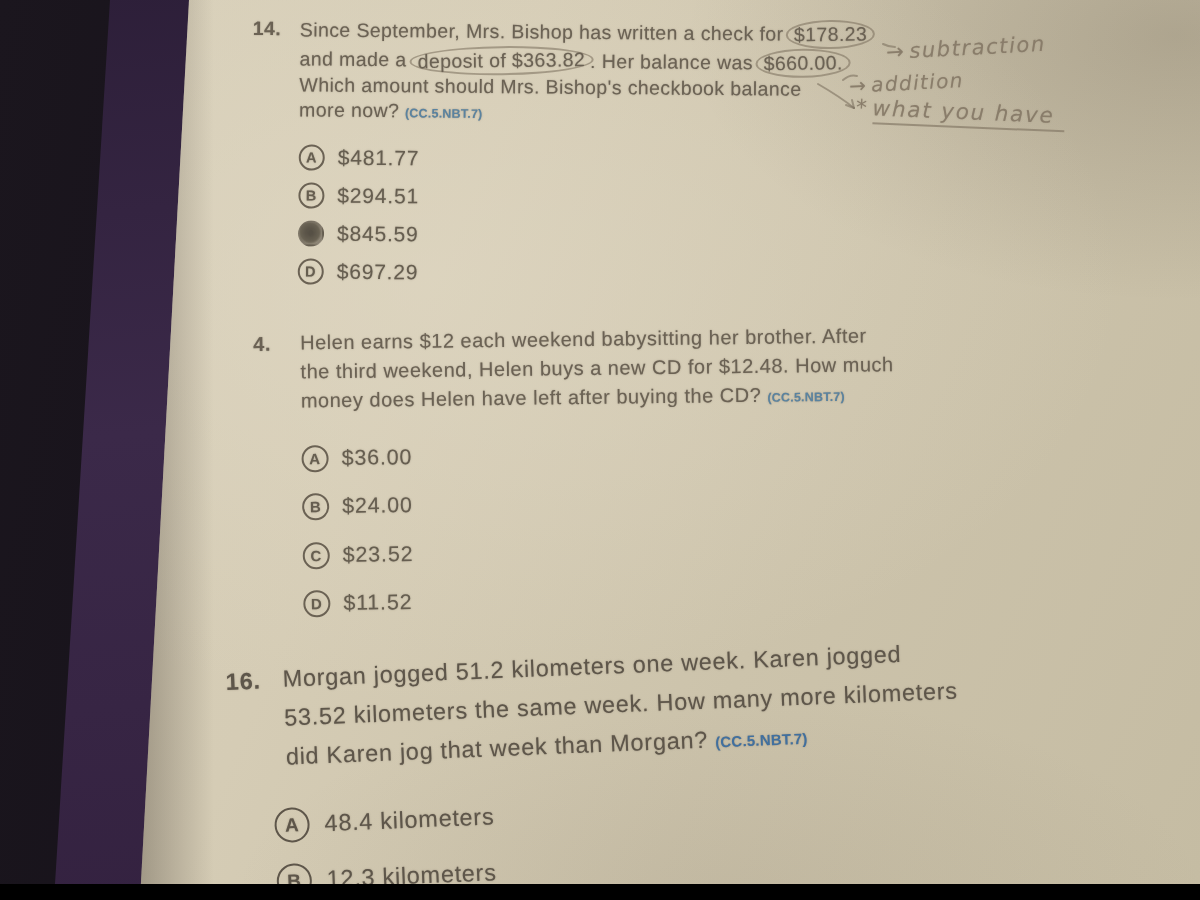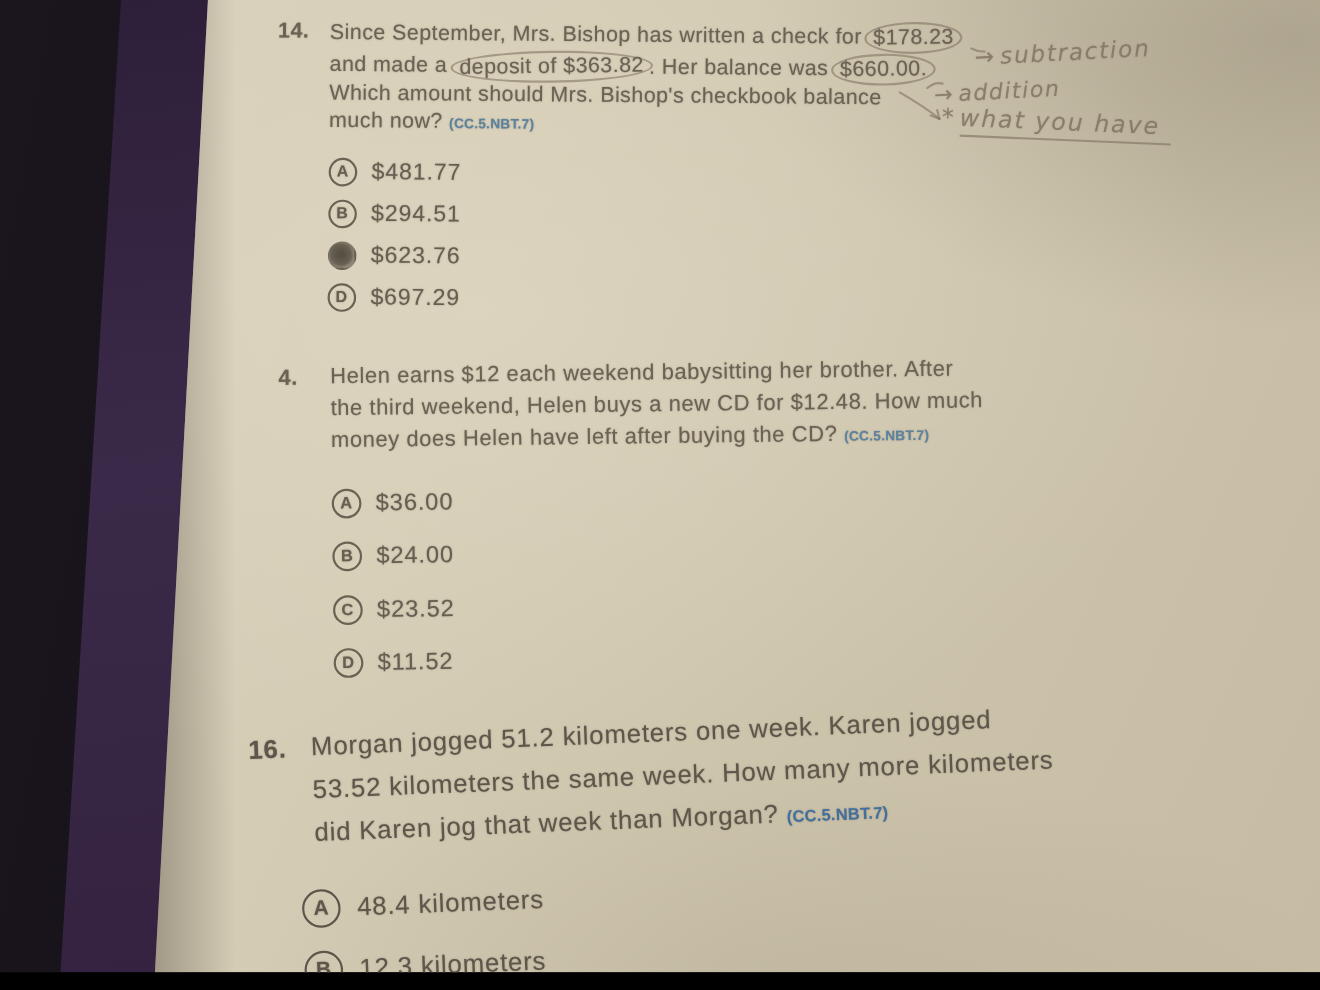--- a/index.html
+++ b/index.html
@@ -89,39 +89,39 @@
   <div class="purple-strip"></div>
 
   <div class="paper">
 
     <div class="q" id="q14">
       <span class="qnum">14.</span>
       <div class="qbody">
         <div class="qline"><span>Since September, Mrs. Bishop has written a check for </span><span class="circ">$178.23</span></div>
         <div class="qline"><span>and made a </span><span class="circ">deposit of $363.82</span><span>. Her balance was </span><span class="circ">$660.00.</span></div>
         <div class="qline">Which amount should Mrs. Bishop's checkbook balance</div>
-        <div class="qline"><span>much now? </span><span class="std">(CC.5.NBT.7)</span></div>
+        <div class="qline"><span>more now? </span><span class="std">(CC.5.NBT.7)</span></div>
         <div class="opts">
           <div class="opt">
               <span class="bubble">
                 <span class="blet">A</span>
               </span>
               <span>$481.77</span>
             </div>
           <div class="opt">
               <span class="bubble">
                 <span class="blet">B</span>
               </span>
               <span>$294.51</span>
             </div>
           <div class="opt">
               <span class="bubble filled">
                 <span class="blet">C</span>
               </span>
-              <span>$623.76</span>
+              <span>$845.59</span>
             </div>
           <div class="opt">
               <span class="bubble">
                 <span class="blet">D</span>
               </span>
               <span>$697.29</span>
             </div>
         </div>
       </div>
     </div>

